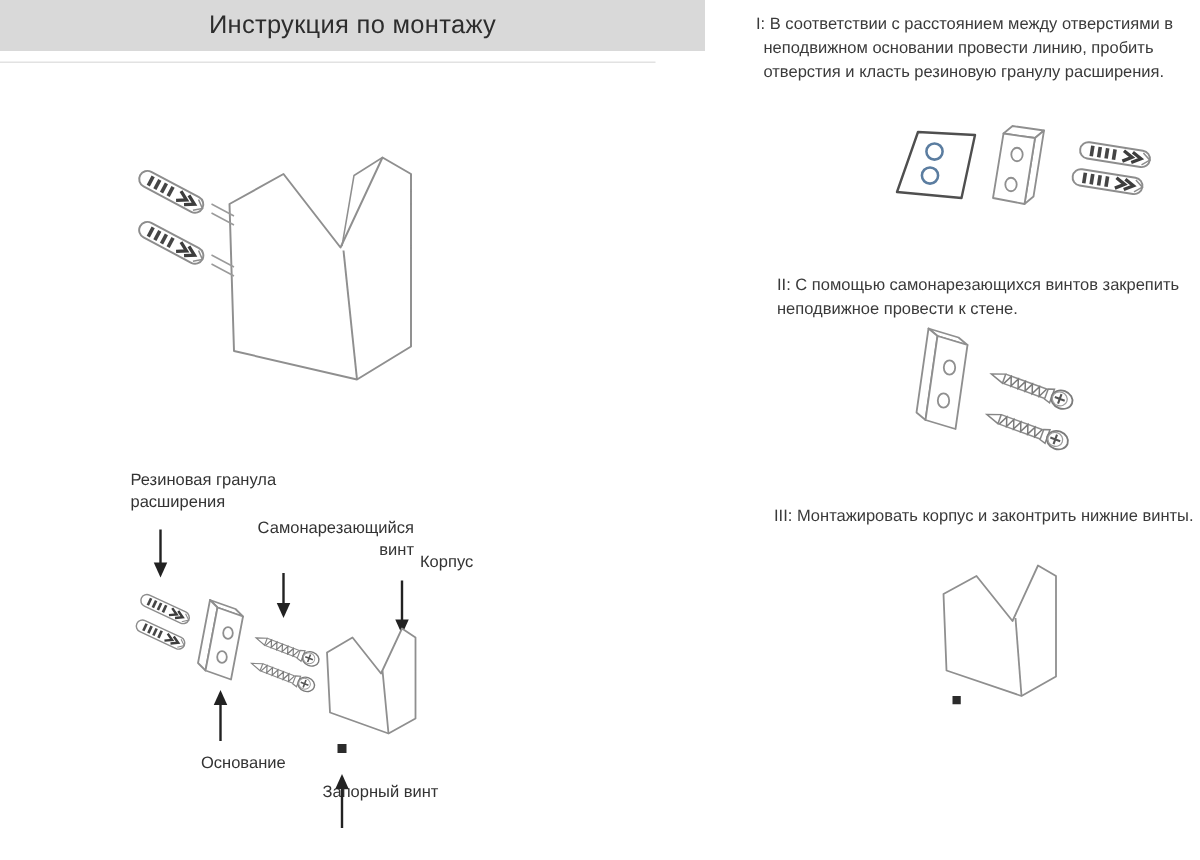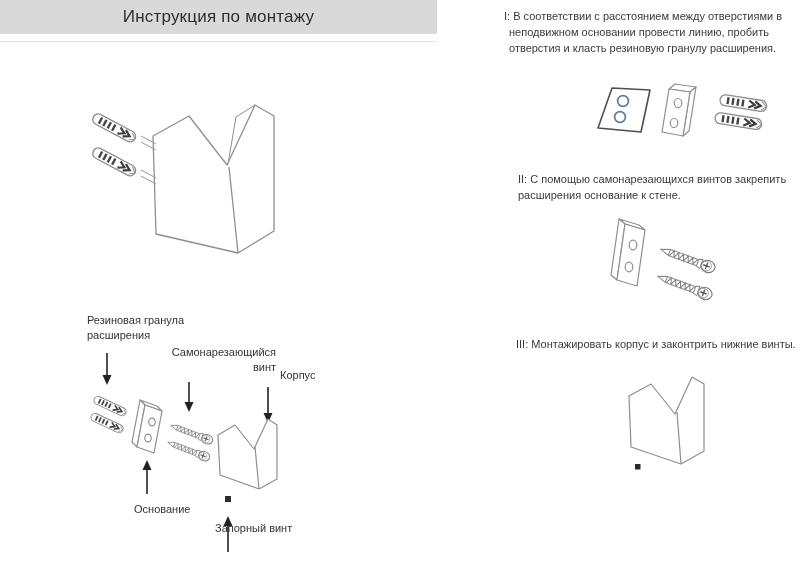--- a/index.html
+++ b/index.html
@@ -1,21 +1,21 @@
 <!DOCTYPE html>
 <html style="--banner-bg: #d9d9d9; --text: #3a3a3a; --drawing-gray: #8f8f8f; --detail-dark: #3f3f3f; --hole-accent-blue: #5b7da0;"><head>
 <meta charset="utf-8">
 <style>
   html,body{margin:0;padding:0;background:#fff;}
   .page{
     position:relative;width:800px;height:573px;background:#fff;overflow:hidden;
     font-family:"Liberation Sans", sans-serif;color:var(--text,#3a3a3a);
   }
   .banner{
-    position:absolute;left:0;top:0;width:437px;height:34px;
+    position:absolute;left:0;top:0;width:470px;height:34px;
     background:var(--banner-bg,#d9d9d9);
     display:flex;align-items:center;justify-content:center;
   }
   .banner-title{font-size:17px;color:#2d2d2d;letter-spacing:0.2px;}
   .banner-rule{position:absolute;left:0;top:41px;width:437px;height:1px;background:#e2e2e2;}
   .subtitle{position:absolute;left:0;top:52px;width:382px;text-align:center;font-size:13.5px;color:#333;}
   .abs{position:absolute;}
   .t-line{font-size:11px;line-height:16px;white-space:nowrap;color:var(--text,#3a3a3a);}
   .plabel{position:absolute;font-size:11px;line-height:15px;color:#333;margin-left:31px;}
   .plabel.center{text-align:right;}
@@ -132,23 +132,23 @@
       <path d="M84,9 L90,4 L111,7 L105,12 Z"></path>
       <path d="M105,12 L111,7 L104,51 L98,56 Z"></path>
       <path d="M84,9 L105,12 L98,56 L77,52 Z"></path>
       <ellipse cx="93" cy="23" rx="3.8" ry="4.5" fill="none"></ellipse>
       <ellipse cx="89" cy="43" rx="3.8" ry="4.5" fill="none"></ellipse>
     </g>
     <use href="#anchor-sym" transform="translate(136,14) rotate(9)"></use>
     <use href="#anchor-sym" transform="translate(131,32) rotate(9)"></use>
   </svg>
 
-  <div class="abs" style="left:518px;top:171px">
+  <div class="abs" style="left:518px;top:182px">
     <div class="t-line">II: С помощью самонарезающихся винтов закрепить</div>
-    <div class="t-line">расширения основание к стене.</div>
+    <div class="t-line">неподвижное провести к стене.</div>
   </div>
   <svg class="abs" style="left:600px;top:212px" width="172" height="106" viewBox="0 0 172 106">
     <g fill="#fff" stroke="#8f8f8f" stroke-width="1.2" stroke-linejoin="round">
       <path d="M25,12 L19,7 L39,13 L45,18 Z"></path>
       <path d="M25,12 L17,68 L11,63 L19,7 Z"></path>
       <path d="M25,12 L45,18 L37,74 L17,68 Z"></path>
       <ellipse cx="33" cy="33" rx="3.8" ry="4.8" fill="none"></ellipse>
       <ellipse cx="29" cy="55" rx="3.8" ry="4.8" fill="none"></ellipse>
     </g>
     <use href="#screw-sym" transform="translate(60,37) rotate(20)"></use>

